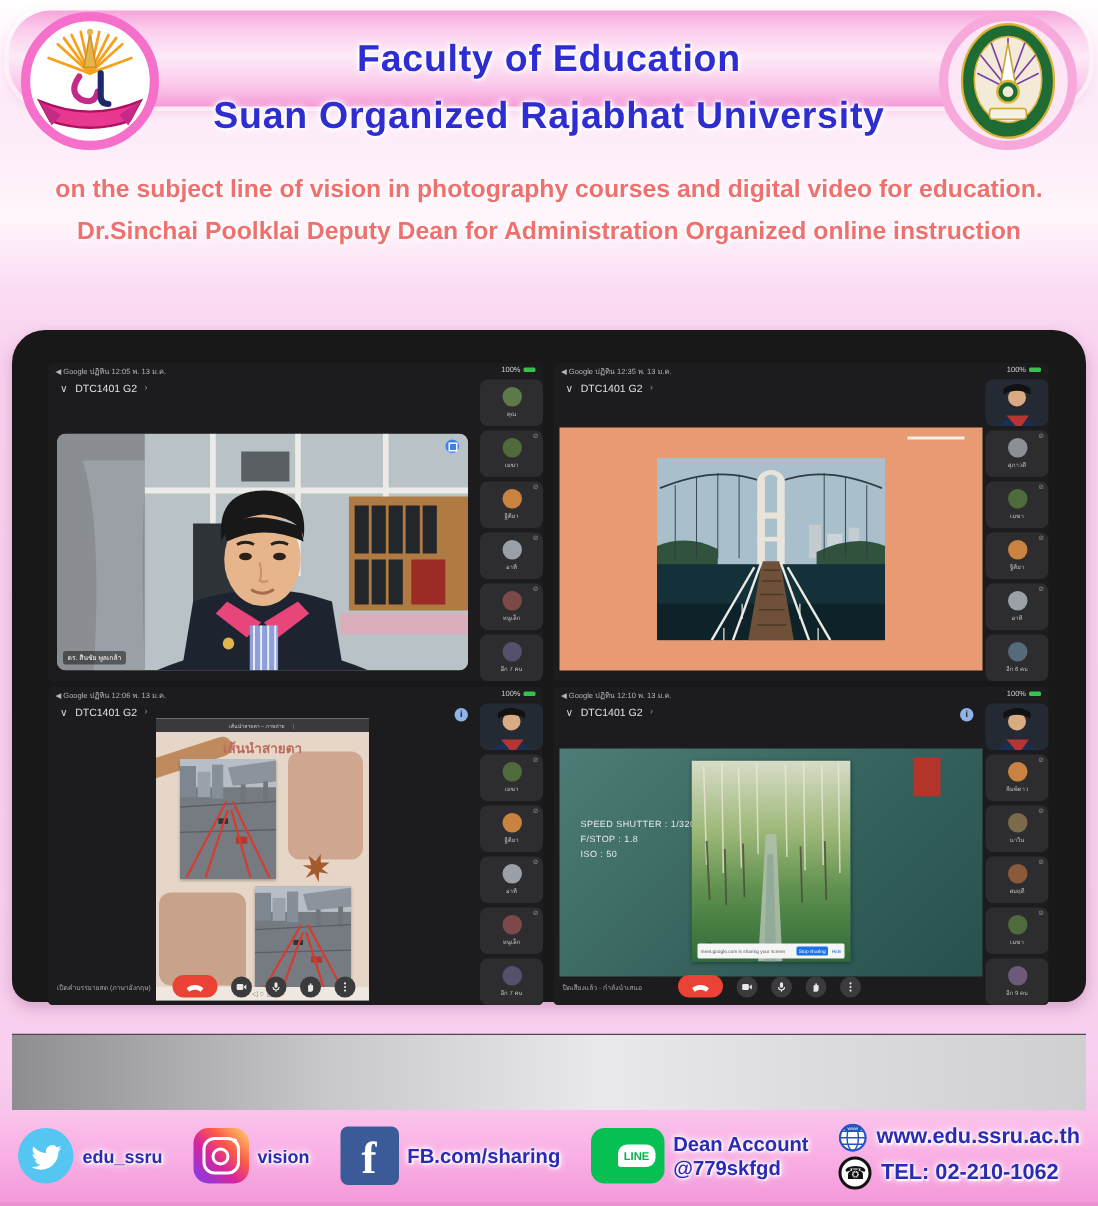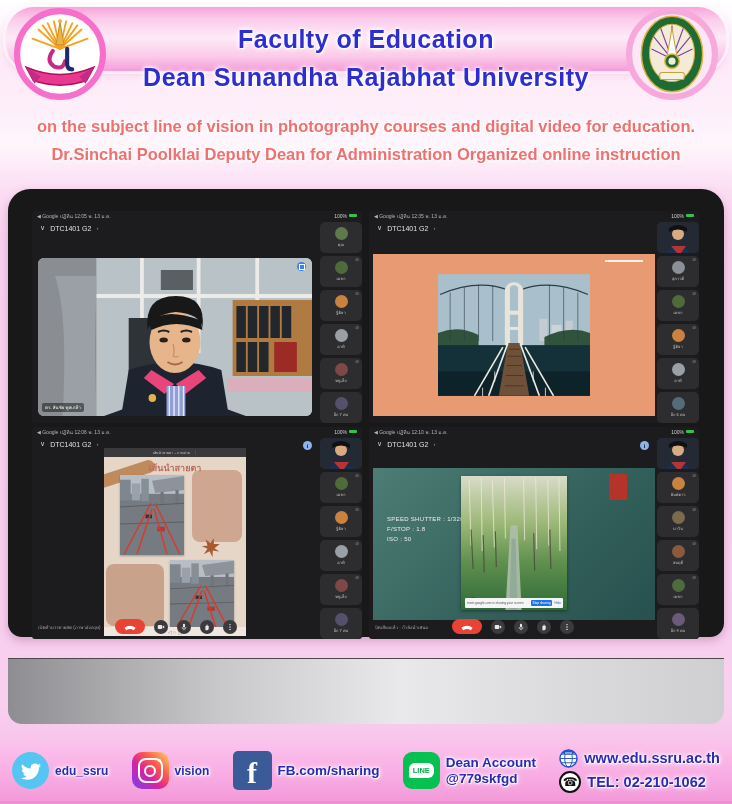--- a/index.html
+++ b/index.html
@@ -13,21 +13,21 @@
           background:linear-gradient(180deg,#f6a5da 0%,#fbcdec 20%,#fdeaf7 48%,#fbc9ea 78%,#f49cd7 100%);
           box-shadow:0 0 0 3px rgba(255,255,255,.55),0 2px 8px rgba(230,140,200,.45);}
   .banner-t1{position:absolute;left:0;right:0;top:18px;text-align:center;font-size:25px;font-weight:bold;color:#2d2dd2;letter-spacing:.5px;}
   .banner-t2{position:absolute;left:0;right:0;top:56px;text-align:center;font-size:25px;font-weight:bold;color:#2d2dd2;letter-spacing:.5px;}
   .logo{position:absolute;top:8px;width:92px;height:92px;}
 
   
   .desc{position:absolute;left:0;right:0;top:112px;text-align:center;color:#f0706f;font-weight:bold;font-size:16.5px;line-height:28px;}
 
   
-  .monitor{position:absolute;left:8px;top:189px;width:716px;height:448px;}
+  .monitor{position:absolute;left:8px;top:220px;width:716px;height:448px;}
   .bezel{position:absolute;inset:0;background:#181818;border-radius:22px 22px 14px 14px;box-shadow:0 4px 10px rgba(150,80,130,.35);}
   .chin{position:absolute;left:0;right:0;top:469px;height:65px;border-radius:0 0 14px 14px;
         background:linear-gradient(90deg,#8e8e92 0%,#c9c9cb 30%,#e9e9eb 55%,#dcdcde 75%,#cfcfd1 100%);
         border-top:1px solid #4a4a4a;}
   .screens{position:absolute;left:24px;top:22px;width:667px;height:428px;display:grid;
            grid-template-columns:330px 330px;grid-template-rows:212px 212px;gap:4px 7px;}
 
   
   .screen{position:relative;background:#1c1c1e;border-radius:3px;overflow:hidden;}
   .sbar{position:absolute;top:0;left:0;right:0;height:9px;display:flex;justify-content:space-between;align-items:center;padding:0 5px;}
@@ -98,36 +98,36 @@
   .fhandle{font-size:12px;font-weight:bold;color:#2a2ab4;}
   .ficon{flex:0 0 auto;display:flex;align-items:center;justify-content:center;}
   .tw{width:37px;height:37px;border-radius:50%;background:#55c6f2;}
   .ig{width:37px;height:37px;border-radius:10px;position:relative;
       background:linear-gradient(45deg,#7a3ff0 0%,#d6249f 40%,#fd5949 65%,#fdc468 95%);}
   .ig .cam-outline{position:absolute;inset:6px;border:2.5px solid #fff;border-radius:8px;}
   .ig .lens{position:absolute;left:12.5px;top:12.5px;width:12px;height:12px;border:2.5px solid #fff;border-radius:50%;box-sizing:border-box;}
   .ig .dot{position:absolute;right:8px;top:7px;width:3px;height:3px;background:#fff;border-radius:50%;}
   .fb{width:39px;height:39px;border-radius:5px;background:#3a5a98;color:#fff;font-size:30px;font-weight:bold;
       display:flex;align-items:flex-end;justify-content:center;line-height:34px;font-family:"Liberation Serif",serif;}
-  .ln{width:37px;height:37px;border-radius:9px;background:#06c152;display:flex;align-items:center;justify-content:center;}
+  .ln{width:37px;height:37px;border-radius:9px;background:#06c152;display:flex;align-items:center;justify-content:center;padding-left:12px;}
   .ln b{background:#fff;border-radius:6px 6px 6px 2px;color:#06b14c;font-size:7.5px;padding:3px 4px;font-weight:bold;}
   .fcol{display:flex;flex-direction:column;gap:1px;}
   .fcol .fhandle{font-size:13.5px;}
   .fright{display:flex;flex-direction:column;gap:3px;}
   .frow{display:flex;align-items:center;gap:6px;}
   .frow .fhandle{font-size:14.5px;}
   .phicon{width:18px;height:18px;border-radius:50%;background:#fff;border:2px solid #111;color:#111;
           font-size:12px;display:flex;align-items:center;justify-content:center;line-height:18px;}
 </style>
 </head>
 <body>
 
 <div class="banner">
   <div class="banner-t1 glow">Faculty of Education</div>
-  <div class="banner-t2 glow">Dean Sunandha Rajabhat University</div>
+  <div class="banner-t2 glow">Suan Organized Rajabhat University</div>
 </div>
 
 <div class="logo" style="left:14px;">
   <svg viewBox="0 0 90 90" width="92" height="92">
     <circle cx="45" cy="45" r="42" fill="#ffffff" stroke="#f56fcb" stroke-width="6"></circle>
     <g stroke="#f7a11c" stroke-width="1.8" stroke-linecap="round">
       <line x1="45" y1="40" x2="45" y2="12"></line>
         <line x1="45" y1="40" x2="33" y2="15"></line>
         <line x1="45" y1="40" x2="57" y2="15"></line>
       <line x1="45" y1="40" x2="24" y2="21"></line>

